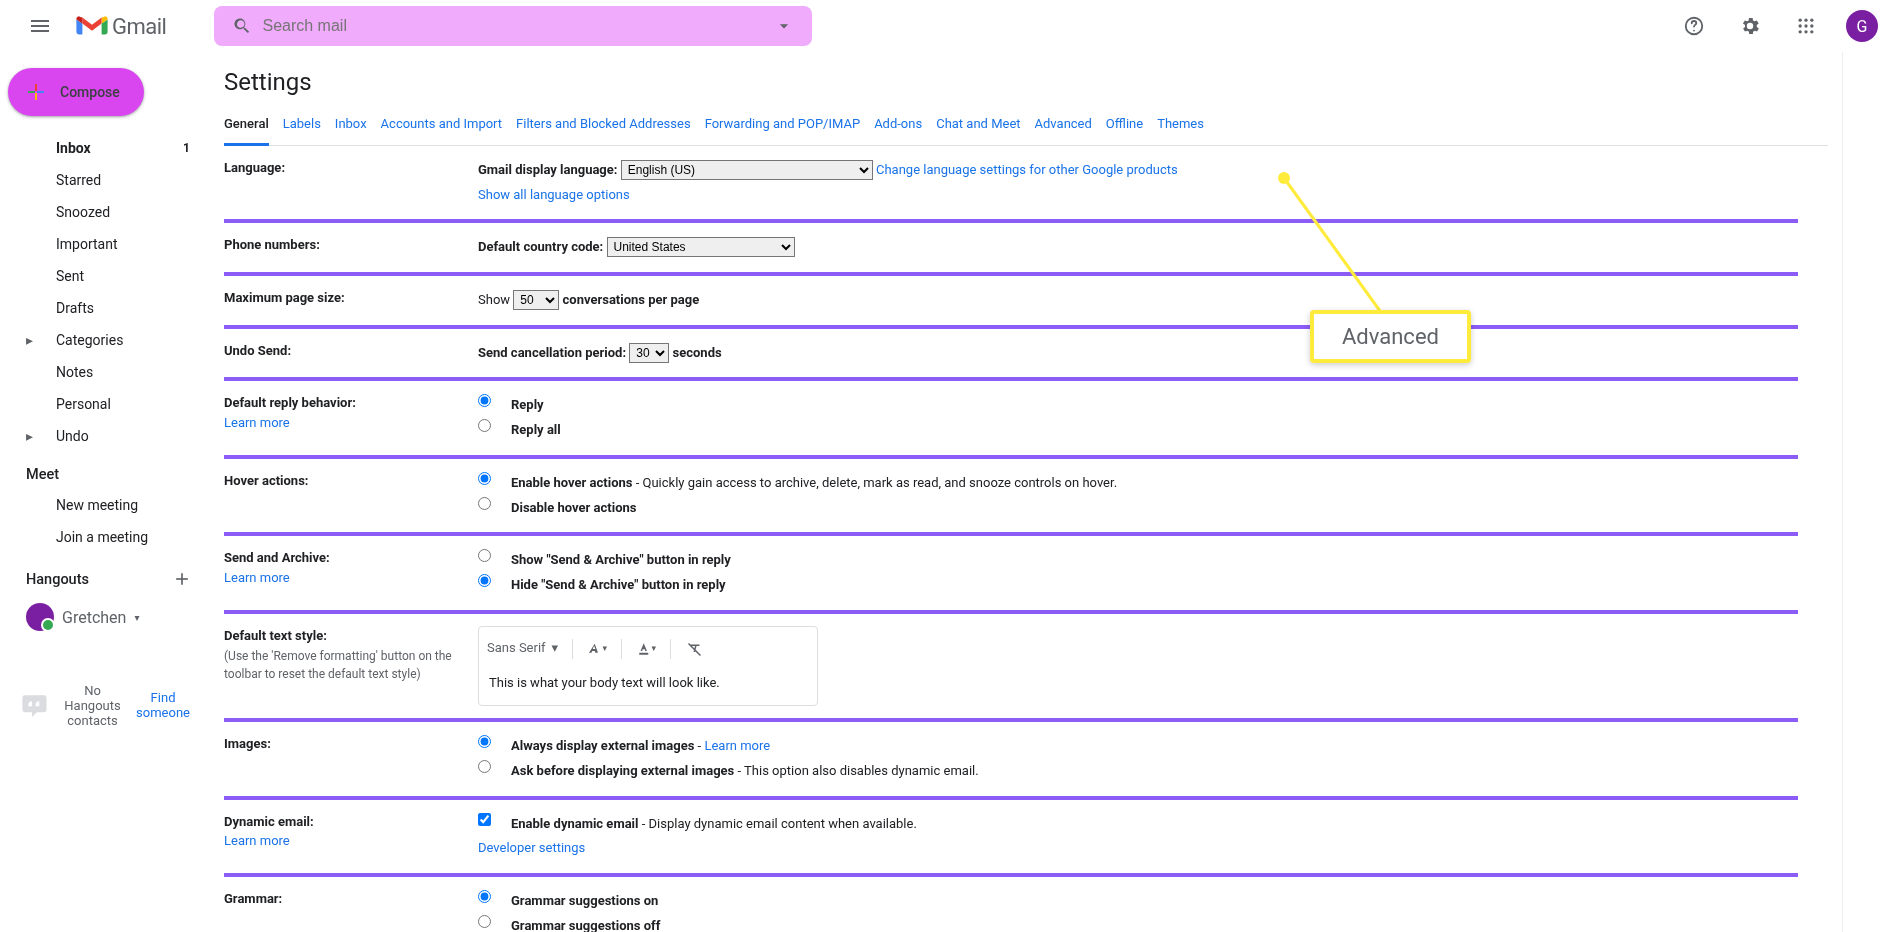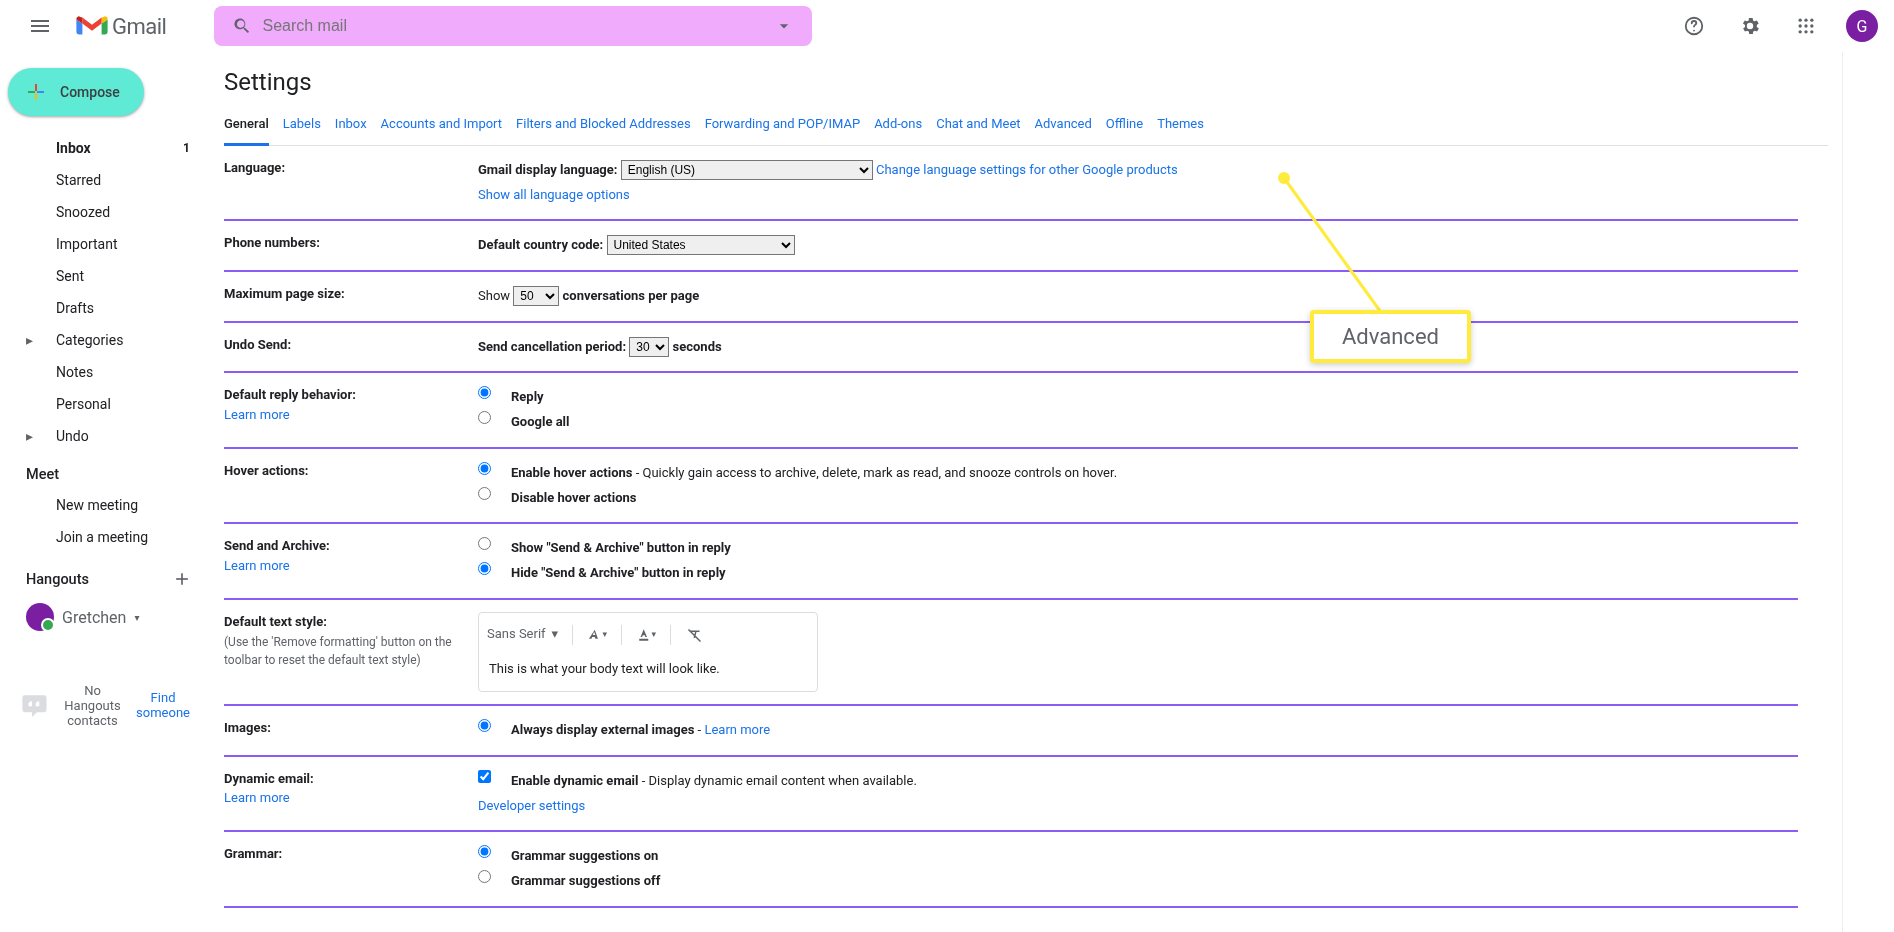--- a/index.html
+++ b/index.html
@@ -50,21 +50,21 @@
     .main { display:flex; height: calc(932px - 52px); }
     
     .sidebar { width: 210px; padding-top: 8px; display:flex; flex-direction:column; }
     .compose-btn {
       margin: 8px 8px 16px 8px;
       height: 48px;
       border-radius: 24px;
       box-shadow: 0 1px 2px rgba(60,64,67,.3), 0 1px 3px 1px rgba(60,64,67,.15);
       display:flex; align-items:center; gap:12px;
       padding: 0 24px 0 16px;
-      background:#5eead4; cursor:pointer;
+      background:#d946ef; cursor:pointer;
       width: fit-content;
     }
     .compose-btn .plus { width:24px;height:24px; }
     .compose-btn span.lbl { font-size:14px; color:#3c4043; font-weight:500;}
     .nav-list { list-style:none; }
     .nav-item {
       height: 32px; display:flex; align-items:center;
       padding: 0 12px 0 26px; border-radius: 0 16px 16px 0;
       font-size: 14px; color:#202124; cursor:pointer; gap:18px;
       margin-right: 8px;
@@ -105,21 +105,21 @@
     }
     .tabs .tab {
       padding: 10px 0 12px 0; cursor:pointer; color:#1a73e8;
       border-bottom: 3px solid transparent; margin-bottom:-1px;
     }
     .tabs .tab.active { color:#202124; border-bottom-color:#1a73e8; font-weight:500;}
     .settings-scroll {
       flex:1; overflow-y: auto; padding-right: 30px;
     }
     .row {
-      display:flex; padding: 12px 0; border-bottom: 2px solid #8b5cf6;
+      display:flex; padding: 12px 0; border-bottom: 4px solid #8b5cf6;
       font-size: 13px; align-items:flex-start;
     }
     .row .label-col { width: 254px; font-weight:700; color:#202124; line-height:1.5;}
     .row .label-col .sub { font-weight:400; color:#5f6368; font-size:12px; margin-top:2px;}
     .row .label-col a { color:#1a73e8; font-weight:400; text-decoration:none;}
     .row .ctrl-col { flex:1; line-height:1.9; color:#202124;}
     .row .ctrl-col a { color:#1a73e8; text-decoration:none;}
     .row .ctrl-col b { font-weight:700;}
     .row select {
       font-size:12px; padding:1px 2px; border:1px solid #767676; background:#efefef;
@@ -375,21 +375,21 @@
           <span>Default reply behavior:</span><br>
           <a>Learn more</a>
         </div>
         <div class="ctrl-col">
           <div class="opt-line">
               <input type="radio" name="reply" checked="" style="">
               <b>Reply</b>
             </div>
           <div class="opt-line">
               <input type="radio" name="reply" style="">
-              <b>Google all</b>
+              <b>Reply all</b>
             </div>
         </div>
       </div>
 
       <div class="row">
         <div class="label-col">Hover actions:</div>
         <div class="ctrl-col">
           <div class="opt-line">
               <input type="radio" name="hover" checked="" style="">
               <span><b>Enable hover actions</b><span> - Quickly gain access to archive, delete, mark as read, and snooze controls on hover.</span></span>
@@ -456,20 +456,24 @@
         </div>
       </div>
 
       <div class="row">
         <div class="label-col">Images:</div>
         <div class="ctrl-col">
           <div class="opt-line">
               <input type="radio" name="img" checked="" style="">
               <span><b>Always display external images</b> - <a>Learn more</a></span>
             </div>
+          <div class="opt-line">
+              <input type="radio" name="img" style="">
+              <span><b>Ask before displaying external images</b><span> - This option also disables dynamic email.</span></span>
+            </div>
         </div>
       </div>
 
       <div class="row">
         <div class="label-col">
           <span>Dynamic email:</span><br>
           <a>Learn more</a>
         </div>
         <div class="ctrl-col">
           <div class="opt-line">

